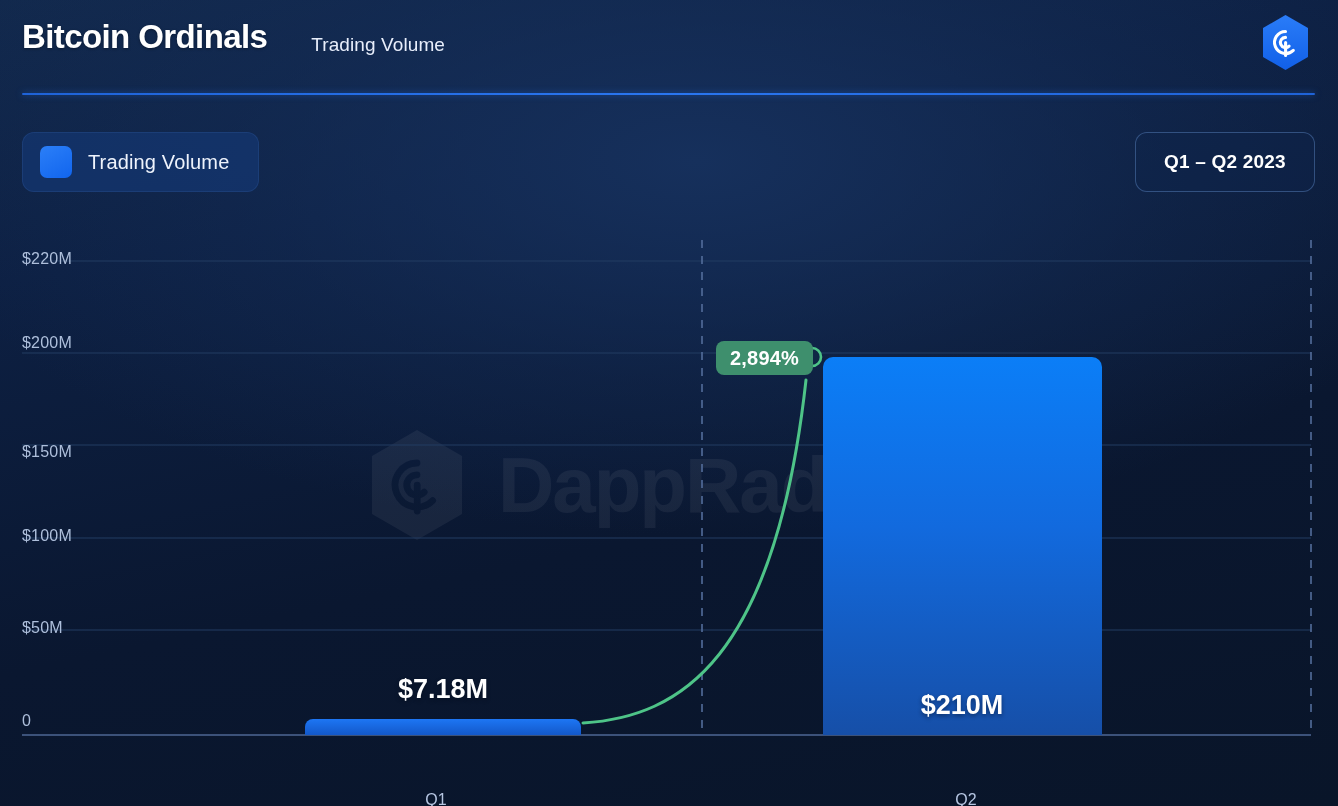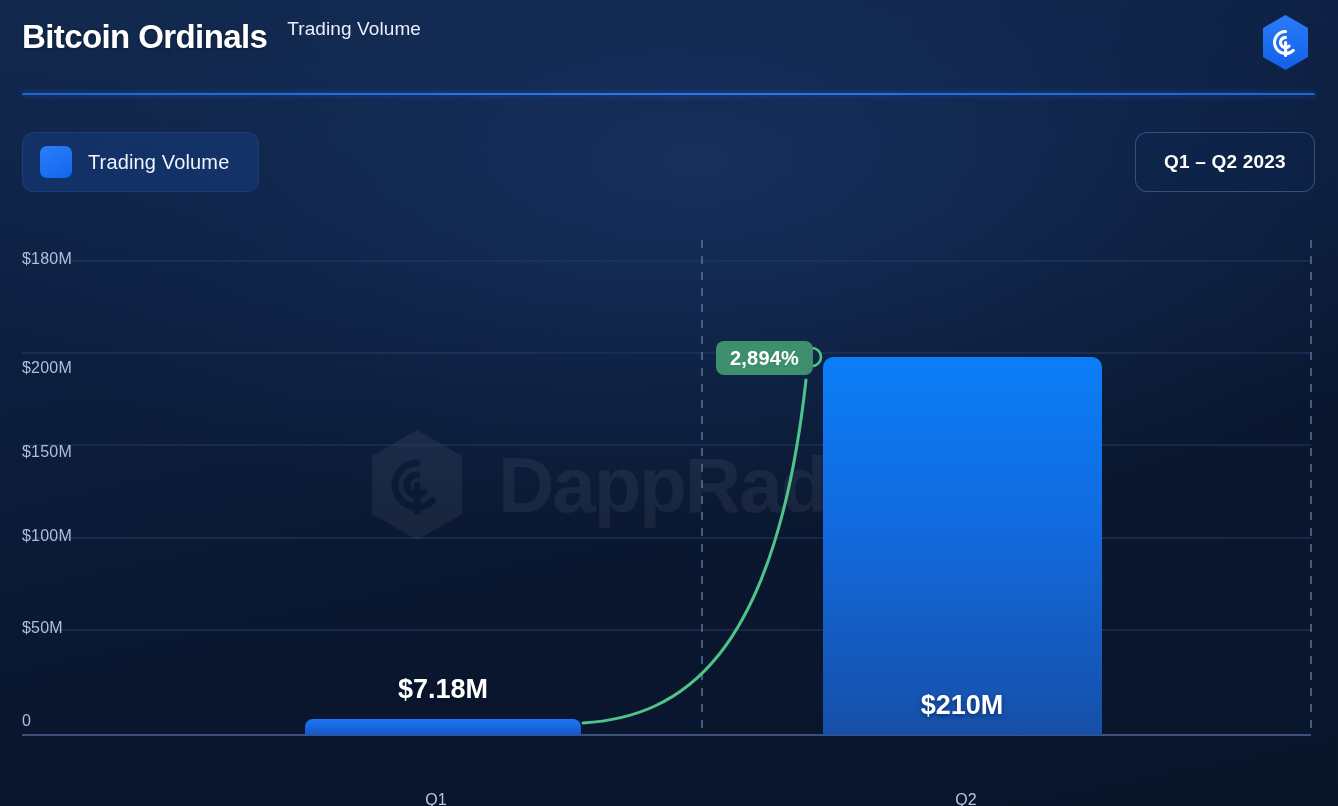--- a/index.html
+++ b/index.html
@@ -28,22 +28,22 @@
     position: absolute;
     left: 0; top: 0;
     width: 1338px;
     height: 95px;
   }
   .title-row {
     position: absolute;
     left: 22px;
     top: 18px;
     display: flex;
-    align-items: flex-start;
-    gap: 20px;
+    align-items: flex-end;
+    gap: 44px;
   }
   .page-title {
     font-size: 33px;
     font-weight: 700;
     letter-spacing: -0.6px;
     color: #ffffff;
     text-shadow: 0 1px 3px rgba(0,0,0,0.35);
   }
   .page-subtitle {
     font-size: 19px;
@@ -279,22 +279,22 @@
 
       <path d="M305 505 L305 497 a8 8 0 0 1 8 -8 L573 489 a8 8 0 0 1 8 8 L581 505 Z" fill="url(#barGradSmall)"></path>
 
       <path d="M823 505 L823 137 a10 10 0 0 1 10 -10 L1092 127 a10 10 0 0 1 10 10 L1102 505 Z" fill="url(#barGrad)"></path>
 
       <path d="M583 493 C 680 487, 775 430, 806 150" fill="none" stroke="#4ec488" stroke-width="3" stroke-linecap="round"></path>
 
       <circle cx="812" cy="127" r="9" fill="#0f2745" stroke="#4ec488" stroke-width="2.6"></circle>
     </svg>
 
-    <div class="y-tick" style="top:20px">$180M</div>
-    <div class="y-tick" style="top:129px">$200M</div>
+    <div class="y-tick" style="top:20px">$220M</div>
+    <div class="y-tick" style="top:104px">$200M</div>
     <div class="y-tick" style="top:213px">$150M</div>
     <div class="y-tick" style="top:297px">$100M</div>
     <div class="y-tick" style="top:389px">$50M</div>
     <div class="y-tick" style="top:482px">0</div>
 
     <div class="x-tick" style="left:436px; top:531px">Q1</div>
     <div class="x-tick" style="left:966px; top:531px">Q2</div>
 
     <div class="bar-value" style="left:443px; top:444px">$7.18M</div>
     <div class="bar-value" style="left:962px; top:460px">$210M</div>

